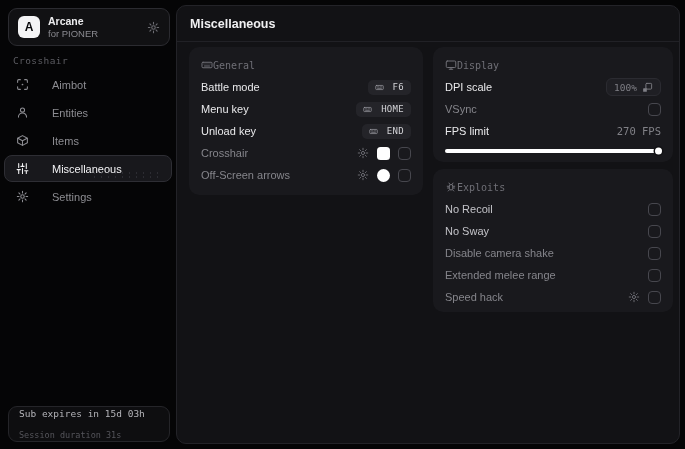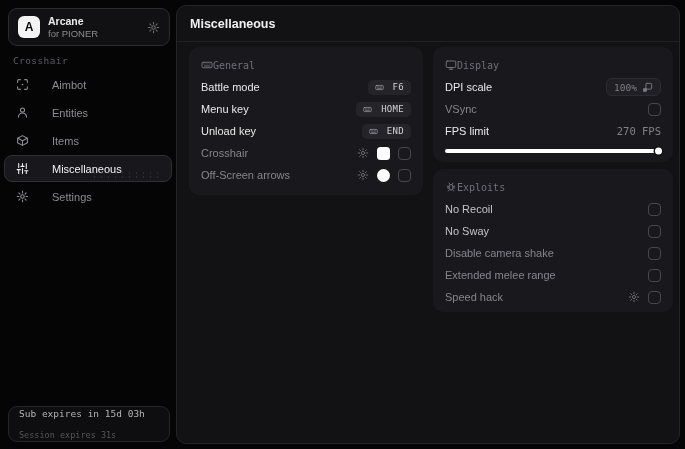--- a/index.html
+++ b/index.html
@@ -216,21 +216,21 @@
     <div class="nav-item">
       <svg class="ic nav-ic">
           <use href="#i-gear"></use>
         </svg>
       <span>Settings</span>
     </div>
   </div>
 
   <div class="footer-card mono">
     <span class="footer-line1">Sub expires in 15d 03h</span>
-    <span class="footer-line2">Session expires 31s</span>
+    <span class="footer-line2">Session duration 31s</span>
   </div>
 </div>
 
 <div class="panel">
 
   <div class="panel-header">
     <span class="page-title">Miscellaneous</span>
   </div>
 
   <div class="card card-general">

